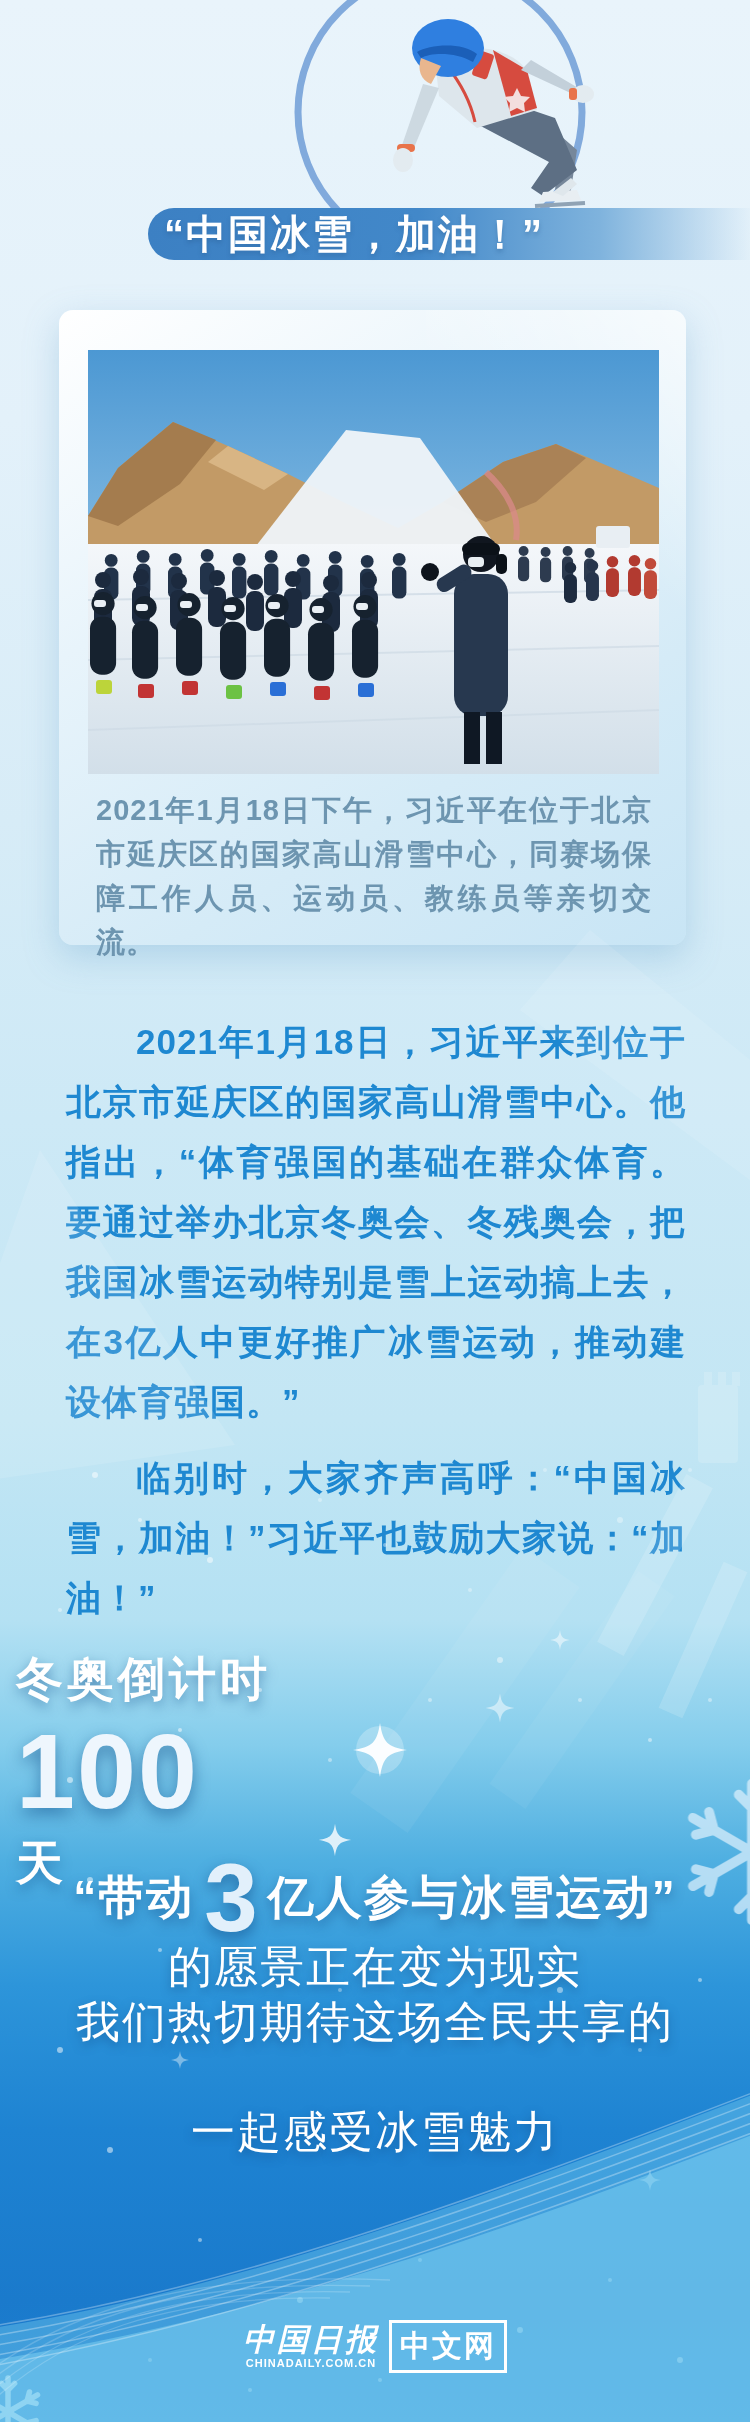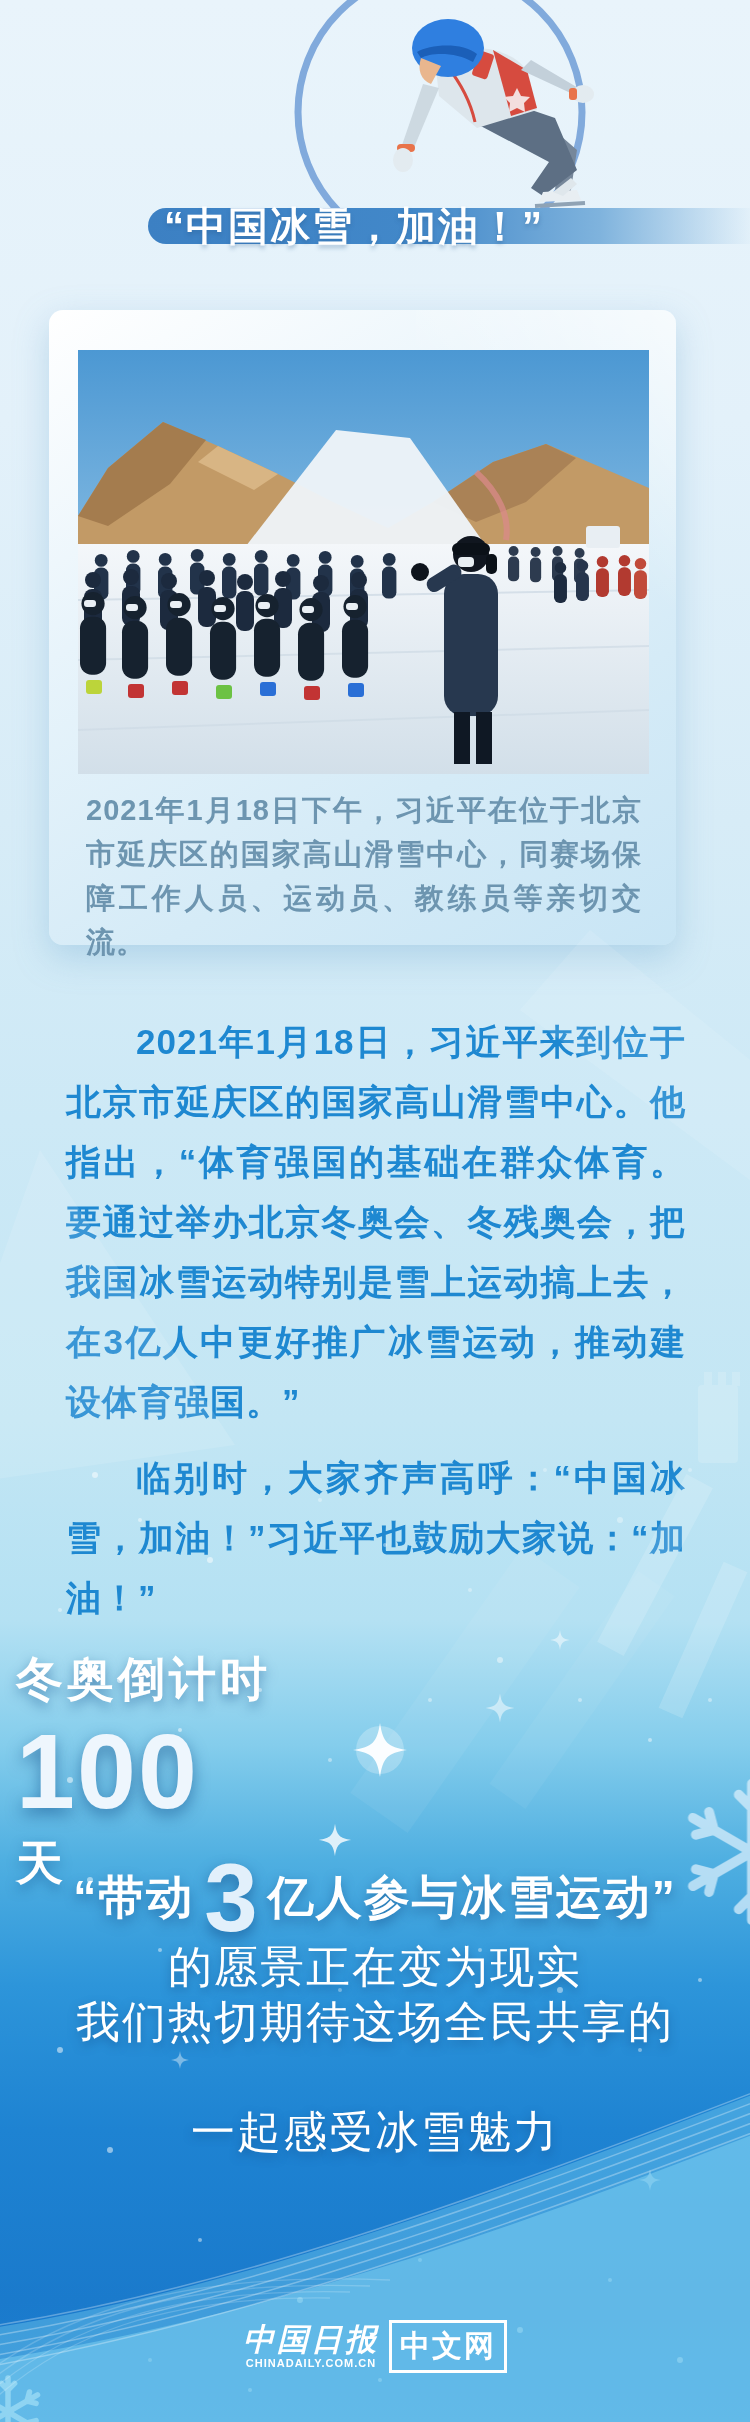--- a/index.html
+++ b/index.html
@@ -10,33 +10,33 @@
     background:linear-gradient(180deg,
       #e9f4fb 0px,#e3f1fa 420px,#d7ecf7 820px,#cde9f6 1120px,
       #c3e6f4 1420px,#b4e1f3 1620px,#84cdec 1745px,#4fafe1 1860px,
       #2d95da 1985px,#1e83d2 2130px,#1a7acc 2300px,#1e80d0 2422px);
   }
   .decor{position:absolute;left:0;top:0;pointer-events:none;}
   
   .skater{position:absolute;left:225px;top:0;width:370px;height:210px;}
   
   .banner{
-    position:absolute;left:148px;top:208px;width:602px;height:36px;
+    position:absolute;left:148px;top:208px;width:602px;height:52px;
     border-radius:26px 0 0 26px;
     background:linear-gradient(90deg,#3c80c3 0%,#4288c9 45%,#7fb3dd 75%,rgba(205,228,244,0.15) 100%);
     display:flex;align-items:center;
   }
   .banner-text{
     color:#fff;font-size:40px;font-weight:700;letter-spacing:2px;
     padding-left:16px;white-space:nowrap;
     text-shadow:0 3px 4px rgba(40,90,140,.35);
   }
   
   .card{
-    position:absolute;left:49px;top:310px;width:627px;height:635px;border-radius:14px;
+    position:absolute;left:59px;top:310px;width:627px;height:635px;border-radius:14px;
     background:linear-gradient(150deg,#ffffff 0%,#e8f4fb 35%,#d5ebf7 70%,#c8e5f5 100%);
     box-shadow:0 12px 34px rgba(110,165,205,.35);
     padding-left:18px;
   }
   .card-sheen{
     position:absolute;right:0;top:0;width:260px;height:300px;border-radius:0 14px 0 0;
     background:linear-gradient(225deg,rgba(255,255,255,.65) 0%,rgba(255,255,255,0) 55%);
   }
   .photo{position:absolute;left:29px;top:40px;width:571px;height:424px;display:block;}
   .caption{

